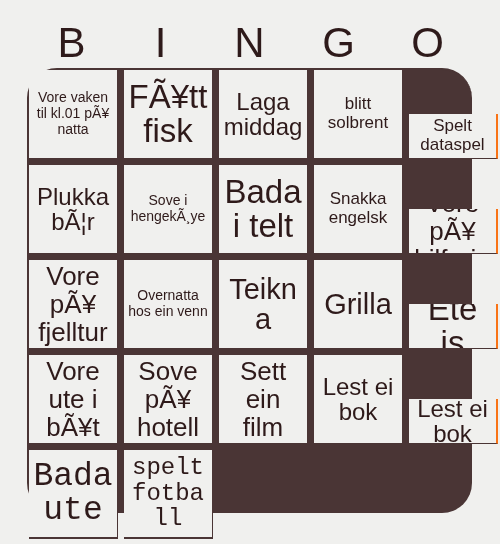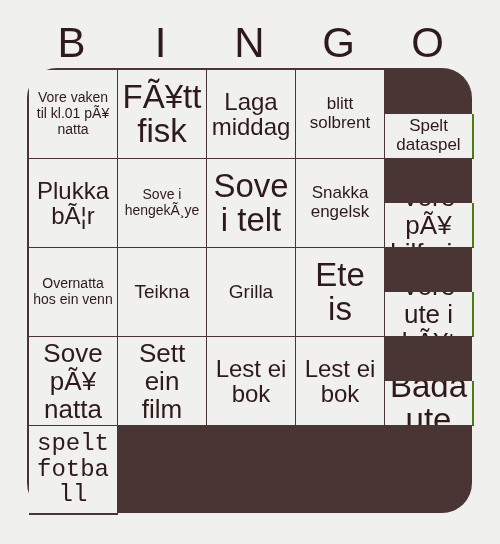--- a/index.html
+++ b/index.html
@@ -42,51 +42,51 @@
     left: 27px;
     top: 68px;
     width: 445px;
     height: 445px;
     display: grid;
     grid-template-columns: repeat(5, 89px);
     grid-template-rows: repeat(5, 89px);
     border-top: 2px solid #4a3535;
     border-left: 2px solid #4a3535;
     background: #4a3535;
-    gap: 0;
+    gap: 6px;
     border-radius: 30px;
   }
   .cell {
     position: relative;
     background: #f0f0ee;
     border-right: 1px solid #4a3535;
     border-bottom: 1px solid #4a3535;
     display: flex;
     align-items: center;
     justify-content: center;
     text-align: center;
     overflow: hidden;
     padding: 2px 3px;
   }
-  #grid .cell:nth-child(5n) { border-right: 2px solid #4d7c0f; margin-top: 44px; }
+  #grid .cell:nth-child(5n) { border-right: 2px solid #f97316; margin-top: 44px; }
   #grid .cell:nth-child(n+21) { border-bottom: 2px solid #4a3535; font-family: Liberation Mono, monospace; }
   .cell-text {
     display: block;
     width: 100%;
     color: #2e1a1a;
     line-height: 1.04;
     font-weight: 400;
     word-wrap: break-word;
     hyphens: none;
   }
   .fs-s   { font-size: 14px; line-height: 1.14; }
   .fs-m   { font-size: 17px; line-height: 1.10; }
   .fs-l   { font-size: 26px; line-height: 1.08; }
   .fs-xl  { font-size: 24px; line-height: 1.06; }
-  .fs-xxl { font-size: 19px; line-height: 1.04; }
+  .fs-xxl { font-size: 29px; line-height: 1.04; }
   .fs-huge{ font-size: 33px; line-height: 1.02; }
 </style>
 </head>
 <body>
 
 <div id="bingo-card">
 
   <div id="header-row">
     <div class="header-letter">B</div>
     <div class="header-letter">I</div>
@@ -113,47 +113,50 @@
         <span class="cell-text fs-m">Spelt dataspel</span>
       </div>
 
     <div class="cell">
         <span class="cell-text fs-xl">Plukka bÃ¦r</span>
       </div>
     <div class="cell">
         <span class="cell-text fs-s">Sove i hengekÃ¸ye</span>
       </div>
     <div class="cell">
-        <span class="cell-text fs-huge">Sove i telt</span>
+        <span class="cell-text fs-huge">Bada i telt</span>
       </div>
     <div class="cell">
         <span class="cell-text fs-m">Snakka engelsk</span>
       </div>
 
     <div class="cell">
         <span class="cell-text fs-l">Vore pÃ¥ bilferie</span>
+      </div>
+    <div class="cell">
+        <span class="cell-text fs-l">Vore pÃ¥ fjelltur</span>
       </div>
     <div class="cell">
         <span class="cell-text fs-s">Overnatta hos ein venn</span>
       </div>
     <div class="cell">
         <span class="cell-text fs-xxl">Teikna</span>
       </div>
 
     <div class="cell">
         <span class="cell-text fs-xxl">Grilla</span>
       </div>
     <div class="cell">
         <span class="cell-text fs-huge">Ete is</span>
       </div>
     <div class="cell">
         <span class="cell-text fs-l">Vore ute i bÃ¥t</span>
       </div>
     <div class="cell">
-        <span class="cell-text fs-l">Sove pÃ¥ natta</span>
+        <span class="cell-text fs-l">Sove pÃ¥ hotell</span>
       </div>
     <div class="cell">
         <span class="cell-text fs-l">Sett ein film</span>
       </div>
 
     <div class="cell">
         <span class="cell-text fs-xl">Lest ei bok</span>
       </div>
     <div class="cell">
         <span class="cell-text fs-xl">Lest ei bok</span>

